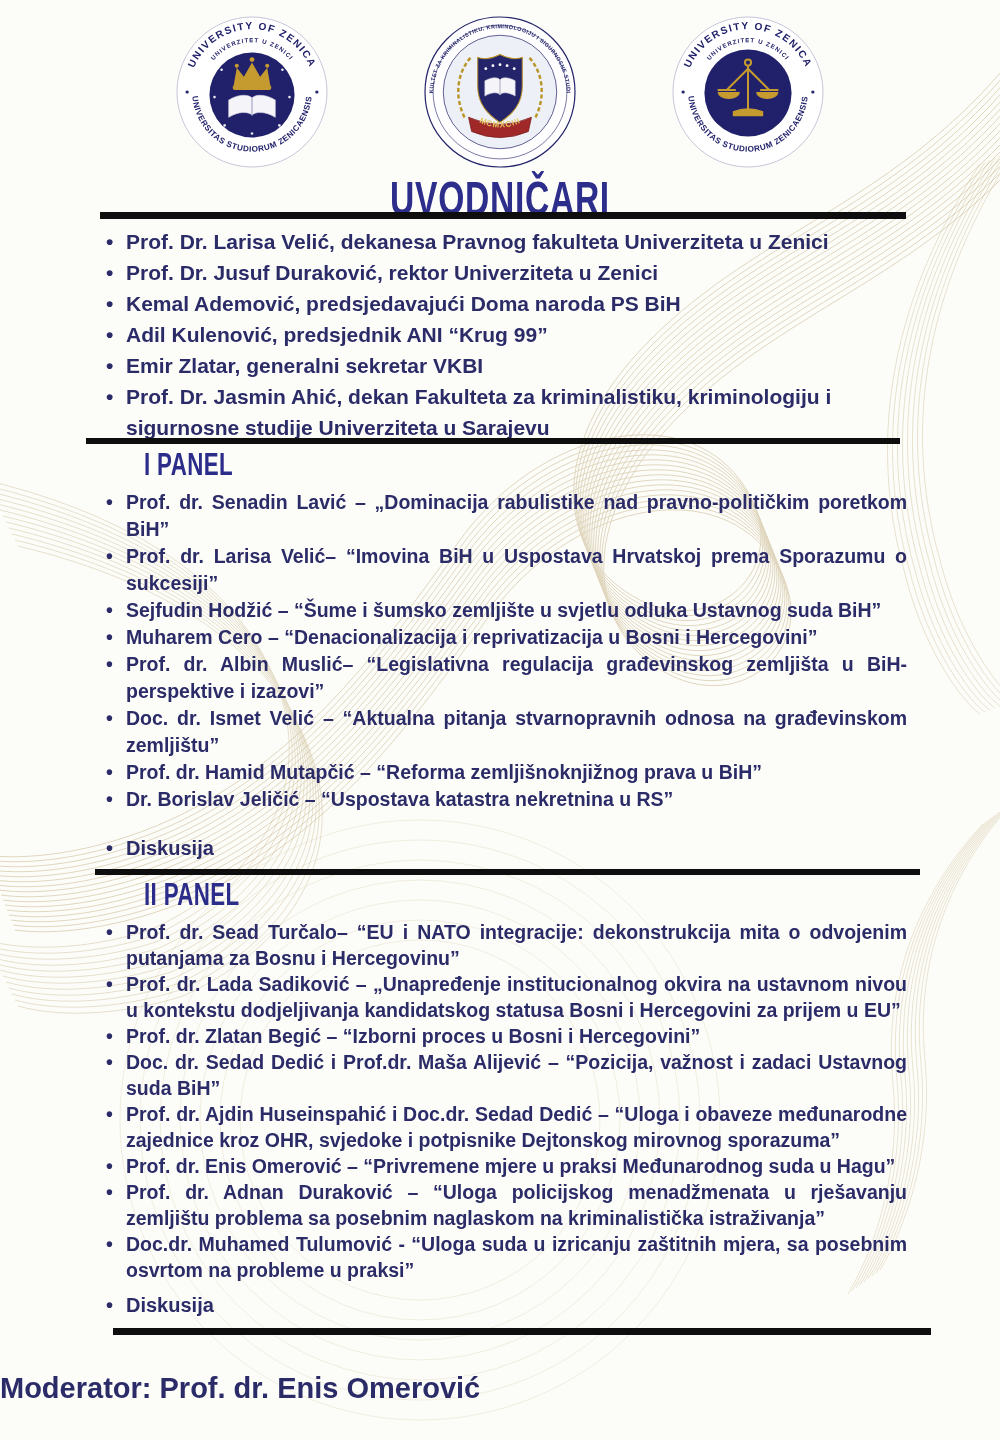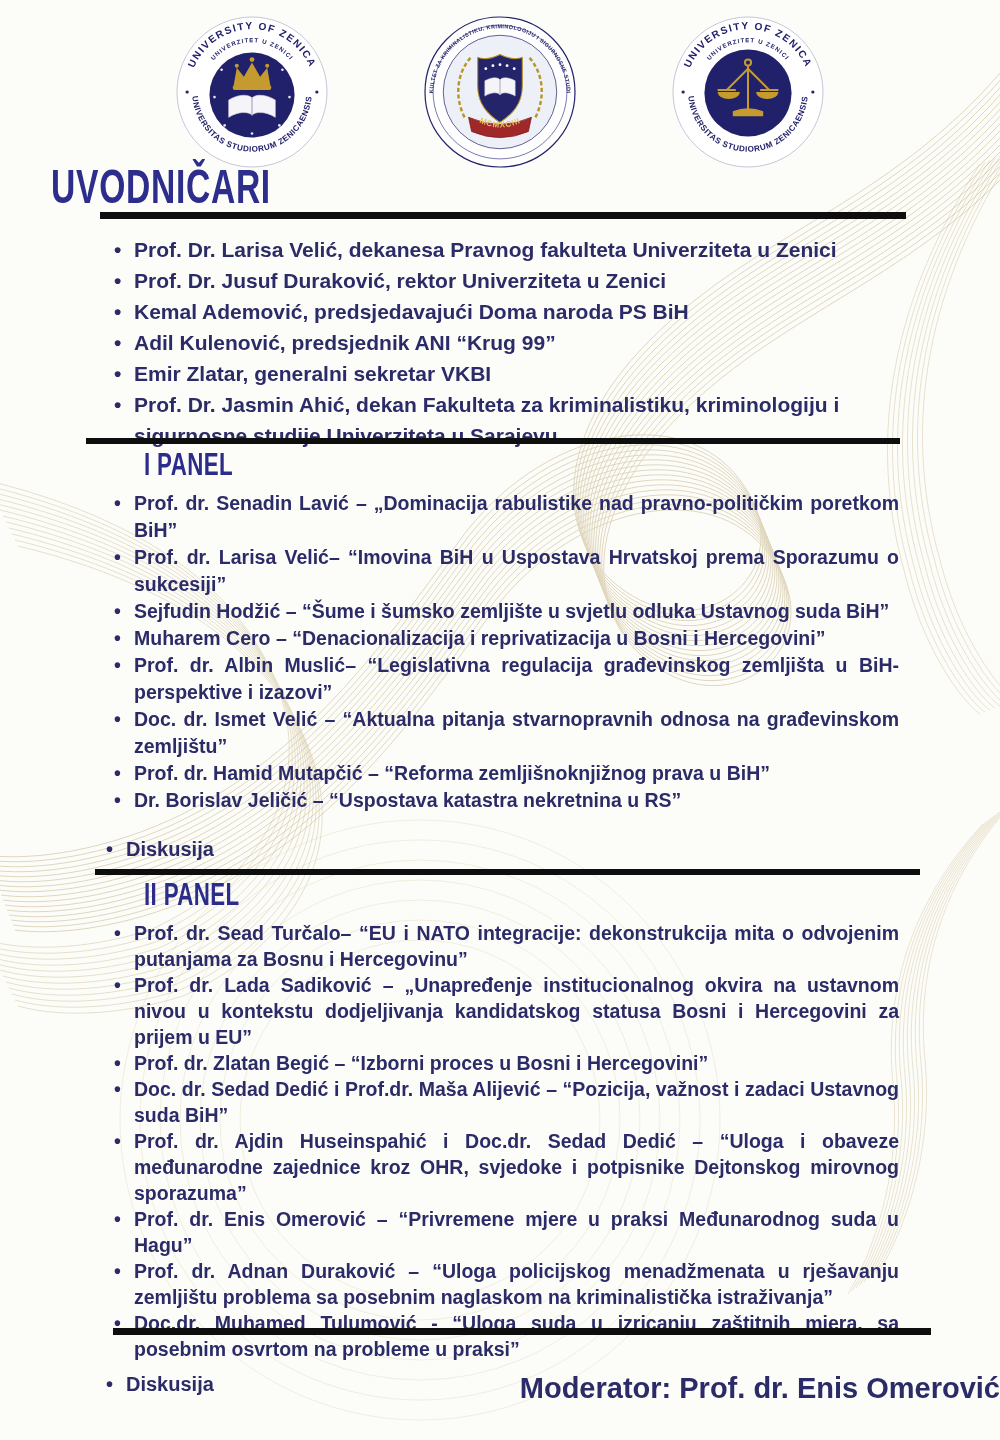--- a/index.html
+++ b/index.html
@@ -15,32 +15,32 @@
   .content{position:absolute;inset:0;z-index:1;}
 
   .logos{
     position:absolute;top:16px;left:0;right:0;
     display:flex;justify-content:center;gap:96px;
   }
   .logo{width:152px;height:152px;flex:0 0 auto;}
 
   .title{
     position:absolute;top:157px;left:0;right:0;
-    margin:4px;
+    text-align:center;margin:16px;
     color:#2d2d8c;font-weight:900;font-size:48px;line-height:52px;text-decoration:underline;
   }
   .title .squeeze{display:inline-block;transform:scaleX(0.70);letter-spacing:1px;}
 
   .rule{position:absolute;background:#0e0e0e;border:0;margin:0;}
   .rule1{top:212px;left:100px;width:806px;height:7px;}
   .rule2{top:438px;left:86px;width:814px;height:6px;}
   .rule3{top:869px;left:95px;width:825px;height:6px;}
   .rule4{top:1328px;left:113px;width:818px;height:7px;}
 
-  ul.speakers{list-style:none;margin:8px;padding:0;color:#2b2b68;font-weight:700;}
+  ul.speakers{list-style:none;margin:0;padding:0;color:#2b2b68;font-weight:700;}
   ul.speakers li{position:relative;padding-left:26px;}
   ul.speakers li::before{
     content:"\2022";position:absolute;left:6px;top:0;
     color:#2b2b68;
   }
 
   .intro{
     position:absolute;top:226px;left:100px;width:808px;
     font-size:21px;line-height:31px;
   }
@@ -58,21 +58,21 @@
   .panel-2 ul.speakers{line-height:26px;}
   .discussion{
     margin:24px 0 0 0;padding-left:26px;position:relative;
     color:#2b2b68;font-weight:700;font-size:20px;
   }
   .panel-2 .discussion{margin-top:11px;}
   .discussion::before{content:"\2022";position:absolute;left:6px;top:0;color:#2b2b68;}
 
   .moderator{
     position:absolute;top:1372px;left:0;right:0;
-    text-align:right;margin:0;
+    text-align:left;margin:0;
     color:#2b2b68;font-weight:700;font-size:29px;
   }
 </style>
 </head>
 <body>
 
 <div class="page">
 
   <svg class="waves" viewBox="0 0 1000 1440" width="1000" height="1440" aria-hidden="true">
     <defs>

